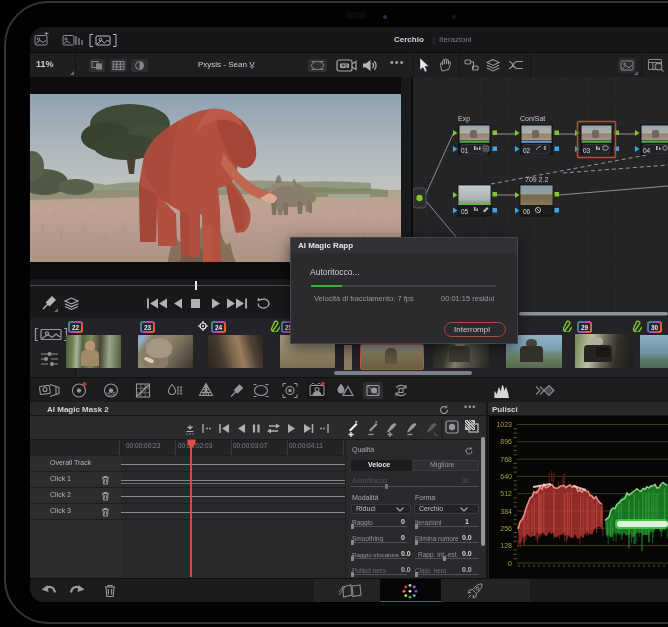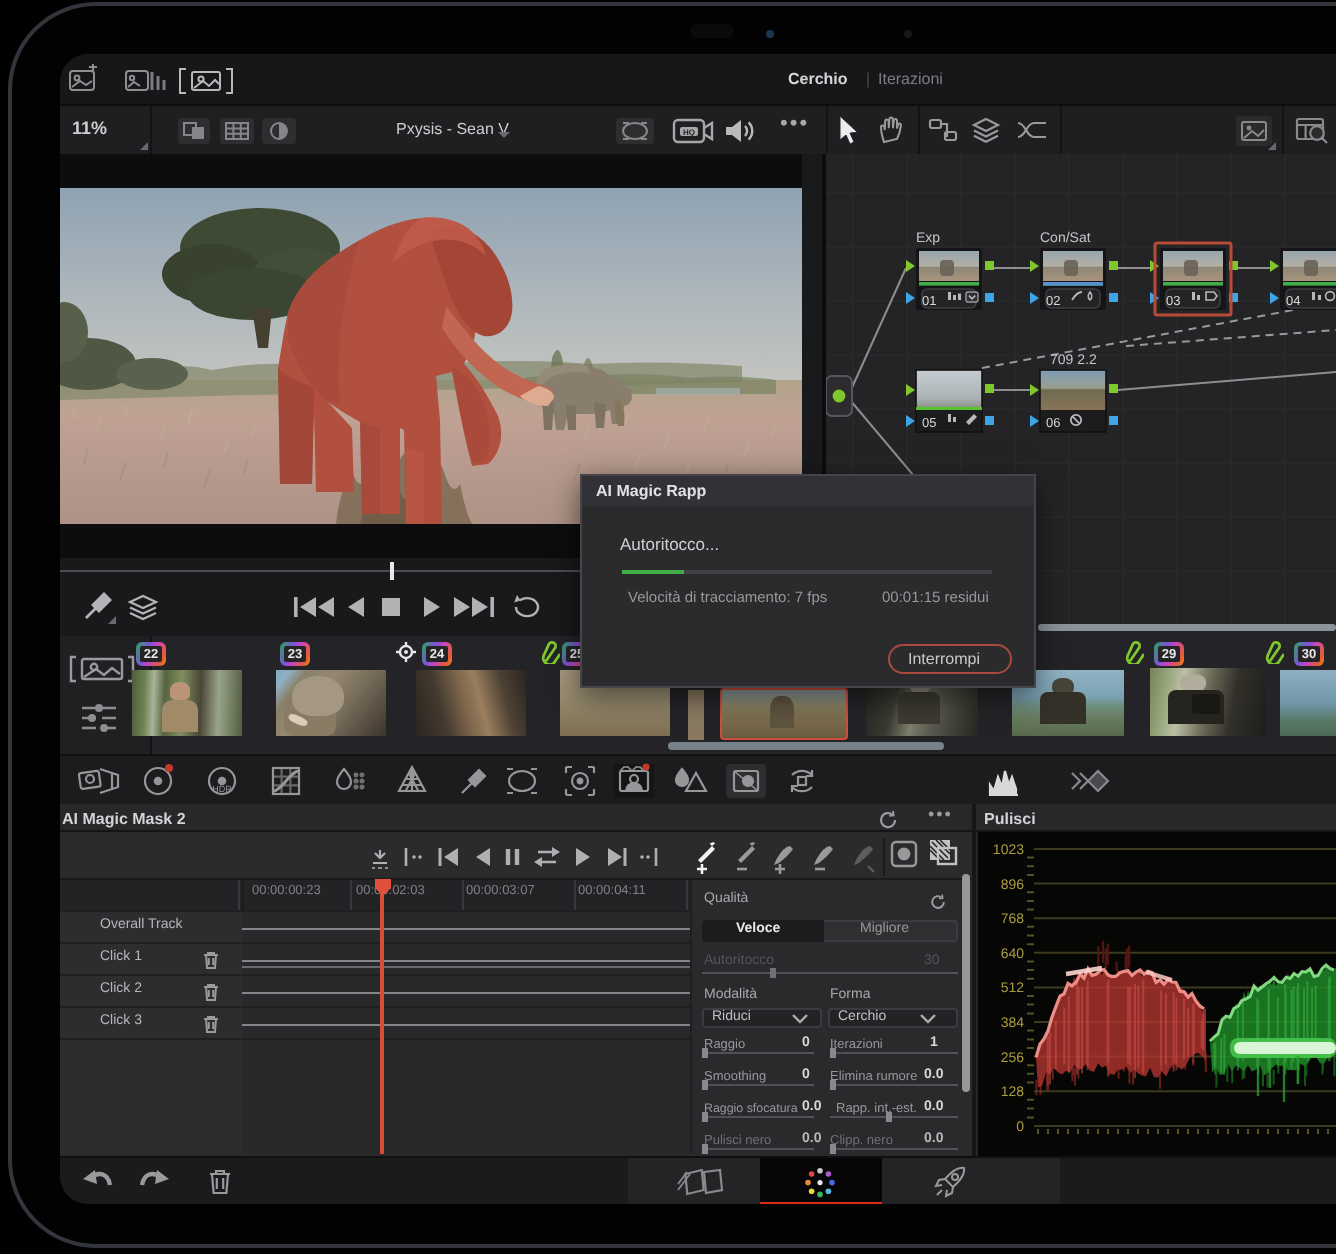--- a/index.html
+++ b/index.html
@@ -519,21 +519,21 @@
             </g>
           <g transform="translate(515,12.5)">
               <path d="M-1 0 l5 -5 l5 5 l-5 5 z" fill="#4a4a4e" stroke="#8a8a8d"></path>
               <path d="M-5 -4 l4 4 l-4 4 M-9 -4 l4 4 l-4 4" stroke="#8a8a8d"></path>
             </g>
         </g>
       </svg>
     </div>
     <div id="aipanel">
       <div class="abs" style="left:0;top:0;width:456px;height:14px;background:#28282b;border-bottom:1px solid #151517;"></div>
-      <div class="txt" style="left:1px;top:3px;font-weight:bold;color:#d4d4d7;">AI Magic Mask 2</div>
+      <div class="txt" style="left:17px;top:3px;font-weight:bold;color:#d4d4d7;">AI Magic Mask 2</div>
       <svg class="abs" style="left:408px;top:2px" width="12" height="12" viewBox="0 0 12 12">
           <path d="M9.5 6 a3.5 3.5 0 1 1 -1.2 -2.6" fill="none" stroke="#9a9a9d" stroke-width="1.1"></path>
           <path d="M8.5 1.5 l0.3 2.2 l-2.2 0.2" fill="none" stroke="#9a9a9d" stroke-width="1"></path>
         </svg>
       <div class="txt" style="left:434px;top:0px;font-size:9px;letter-spacing:1px;color:#9a9a9d;">•••</div>
       <div class="abs" style="left:0;top:15px;width:456px;height:23px;background:#2b2b2e;border-bottom:1px solid #1a1a1c;"></div>
       <svg class="abs" style="left:152px;top:20px" width="160" height="13" viewBox="0 0 160 13">
         <g fill="#b0b0b3" stroke="#b0b0b3">
           <g transform="translate(8,0)" fill="none" stroke-width="1.1">
               <path d="M0 3 V7 M-2.5 4.5 L0 7 L2.5 4.5 M-3.5 9.5 H3.5"></path>

